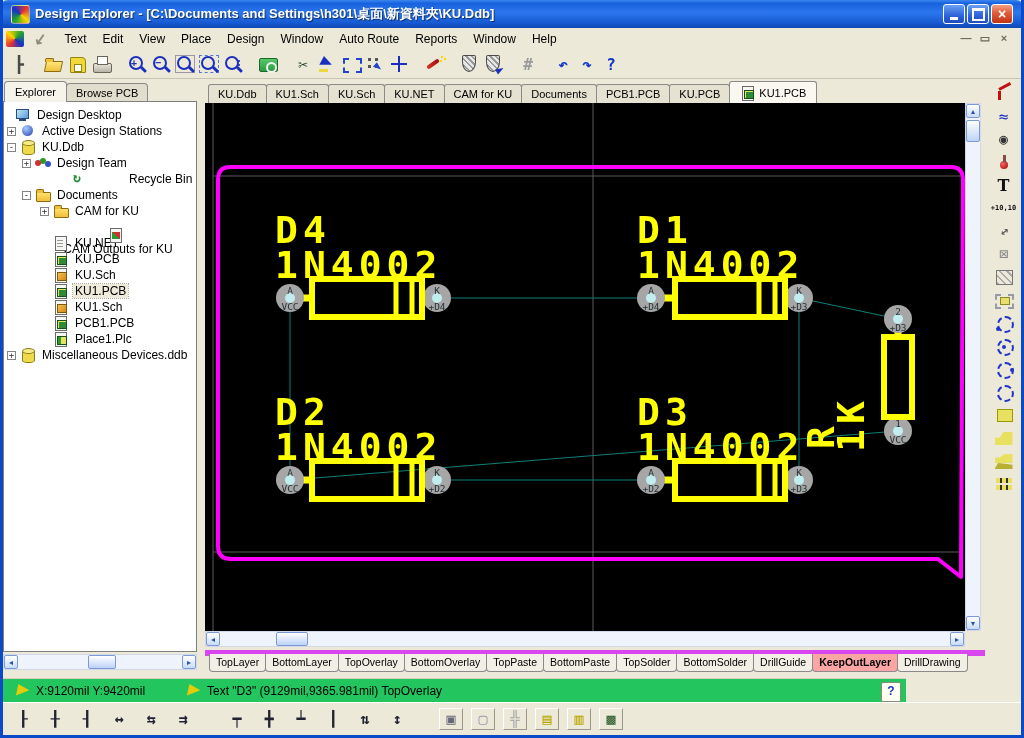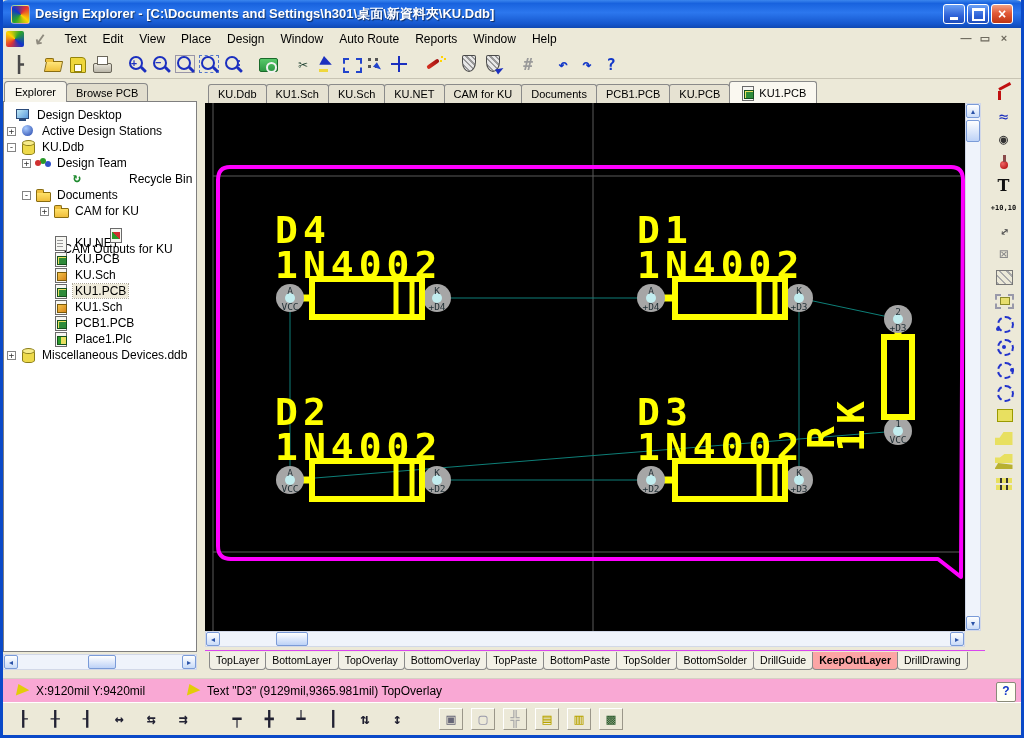--- a/index.html
+++ b/index.html
@@ -100,21 +100,21 @@
   .sb-thumb{position:absolute;background:linear-gradient(#FFFFFF,#BDD2F7);border:1px solid #7A9BD8;border-radius:2px;box-sizing:border-box}
   
   .docbar{position:absolute;left:205px;top:80px;width:780px;height:23px;display:flex;align-items:flex-end;padding-left:3px;box-sizing:border-box}
   .dtab{font-size:11px;padding:3px 9px;border:1px solid #8A8A8A;border-bottom:none;border-radius:3px 3px 0 0;background:#E6E2D2;
     margin-right:-1px;white-space:nowrap;display:flex;align-items:center;gap:4px}
   .dtab.active{background:#FAF8F0;position:relative;z-index:2;padding:4px 10px}
   .dtab .ticon{width:15px;height:13px;margin-right:0}
   
   #pcbwrap{position:absolute;left:205px;top:103px;width:760px;height:528px;background:#000}
   
-  .layerbar{position:absolute;left:205px;top:650px;width:780px;height:20px;display:flex;align-items:center;padding-left:4px;box-sizing:border-box;border-top:1px solid #d946ef}
+  .layerbar{position:absolute;left:205px;top:650px;width:780px;height:20px;display:flex;align-items:center;padding-left:4px;box-sizing:border-box;border-top:6px solid #d946ef}
   .ltab{font-size:10.5px;padding:2px 6px 3px;background:#F2F0E6;border:1px solid #8A8A8A;border-top:none;border-radius:0 0 4px 4px;margin-right:-1px;white-space:nowrap}
   .ltab.active{background:#fca5a5;font-weight:bold;position:relative;z-index:2}
   
   .righttb{position:absolute;left:986px;top:84px;width:35px;display:flex;flex-direction:column;align-items:center;gap:5px}
   .rico{width:24px;height:18px;display:flex;align-items:center;justify-content:center;position:relative;flex:none;
     font-family:"DejaVu Sans Mono",monospace;font-size:14px;color:#333}
   .rt-track::before{content:"";position:absolute;left:6px;bottom:2px;width:3px;height:9px;background:#C01010}
   .rt-track::after{content:"";position:absolute;left:7px;top:4px;width:13px;height:3px;background:#C01010;transform:rotate(-28deg);transform-origin:left center}
   .rt-curve{color:#1B2FBF;font-size:16px}
   .rt-pad{color:#333;font-size:15px}
@@ -131,21 +131,21 @@
   .rt-arc1::after{content:"";position:absolute;left:4px;bottom:1px;width:4px;height:4px;background:#2233CC;border-radius:50%}
   .rt-arc2::after{content:"";position:absolute;left:10px;top:8px;width:4px;height:4px;background:#2233CC;border-radius:50%}
   .rt-arc3::after{content:"";position:absolute;right:2px;top:8px;width:4px;height:4px;background:#2233CC;border-radius:50%}
   .rt-fill::before{content:"";position:absolute;left:5px;top:3px;width:14px;height:11px;background:#E8E060;border:1px solid #9A9A00}
   .rt-poly::before{content:"";position:absolute;left:3px;top:3px;width:18px;height:13px;background:#E8E060;clip-path:polygon(0 100%,0 45%,28% 45%,50% 0,100% 0,100% 100%)}
   .rt-poly2::before{content:"";position:absolute;left:3px;top:2px;width:18px;height:9px;background:#E8E060;clip-path:polygon(0 100%,0 40%,30% 40%,55% 0,100% 0,100% 100%)}
   .rt-poly2::after{content:"";position:absolute;left:3px;top:11px;width:18px;height:6px;background:#B8B030;clip-path:polygon(0 100%,20% 0,100% 30%,100% 100%)}
   .rt-array::before{content:"";position:absolute;left:4px;top:3px;width:16px;height:12px;background:linear-gradient(90deg,#E8E060 0 4px,#333 4px 6px,#E8E060 6px 10px,#333 10px 12px,#E8E060 12px 16px)}
   .rt-array::after{content:"";position:absolute;left:4px;top:8px;width:16px;height:2px;background:#ECE9D8}
   
-  .statusbar{position:absolute;left:3px;top:678px;width:1018px;height:24px;border-top:1px solid #D4D0C4;background:#f9a8d4}
+  .statusbar{position:absolute;left:3px;top:678px;width:903px;height:24px;border-top:1px solid #D4D0C4;background:#22c55e}
   .sfield{position:absolute;top:0;height:24px;display:flex;align-items:center;gap:7px;white-space:nowrap}
   .s-arrow{width:0;height:0;border-left:12px solid #E3CC08;border-top:4px solid transparent;border-bottom:8px solid transparent;transform:rotate(12deg);flex:none}
   .help-btn{position:absolute;right:5px;top:3px;width:18px;height:18px;border:1px solid #8A8A7A;background:#FFFFF2;
     color:#1237C8;font-weight:bold;text-align:center;line-height:17px;border-radius:2px}
   
   .bottombar{position:absolute;left:3px;top:702px;width:1018px;height:33px;display:flex;align-items:center;gap:8px;padding-left:8px;
     border-top:1px solid #FFF;background:#ECE9D8;box-sizing:border-box}
   .bico{width:24px;height:22px;display:flex;align-items:center;justify-content:center;flex:none;
     font-family:"DejaVu Sans Mono",monospace;font-size:15px;font-weight:bold;color:#223;box-sizing:border-box}
   .bico.boxed{border:1px solid;border-color:#FFF #9A9689 #9A9689 #FFF;background:#ECE9D8}

